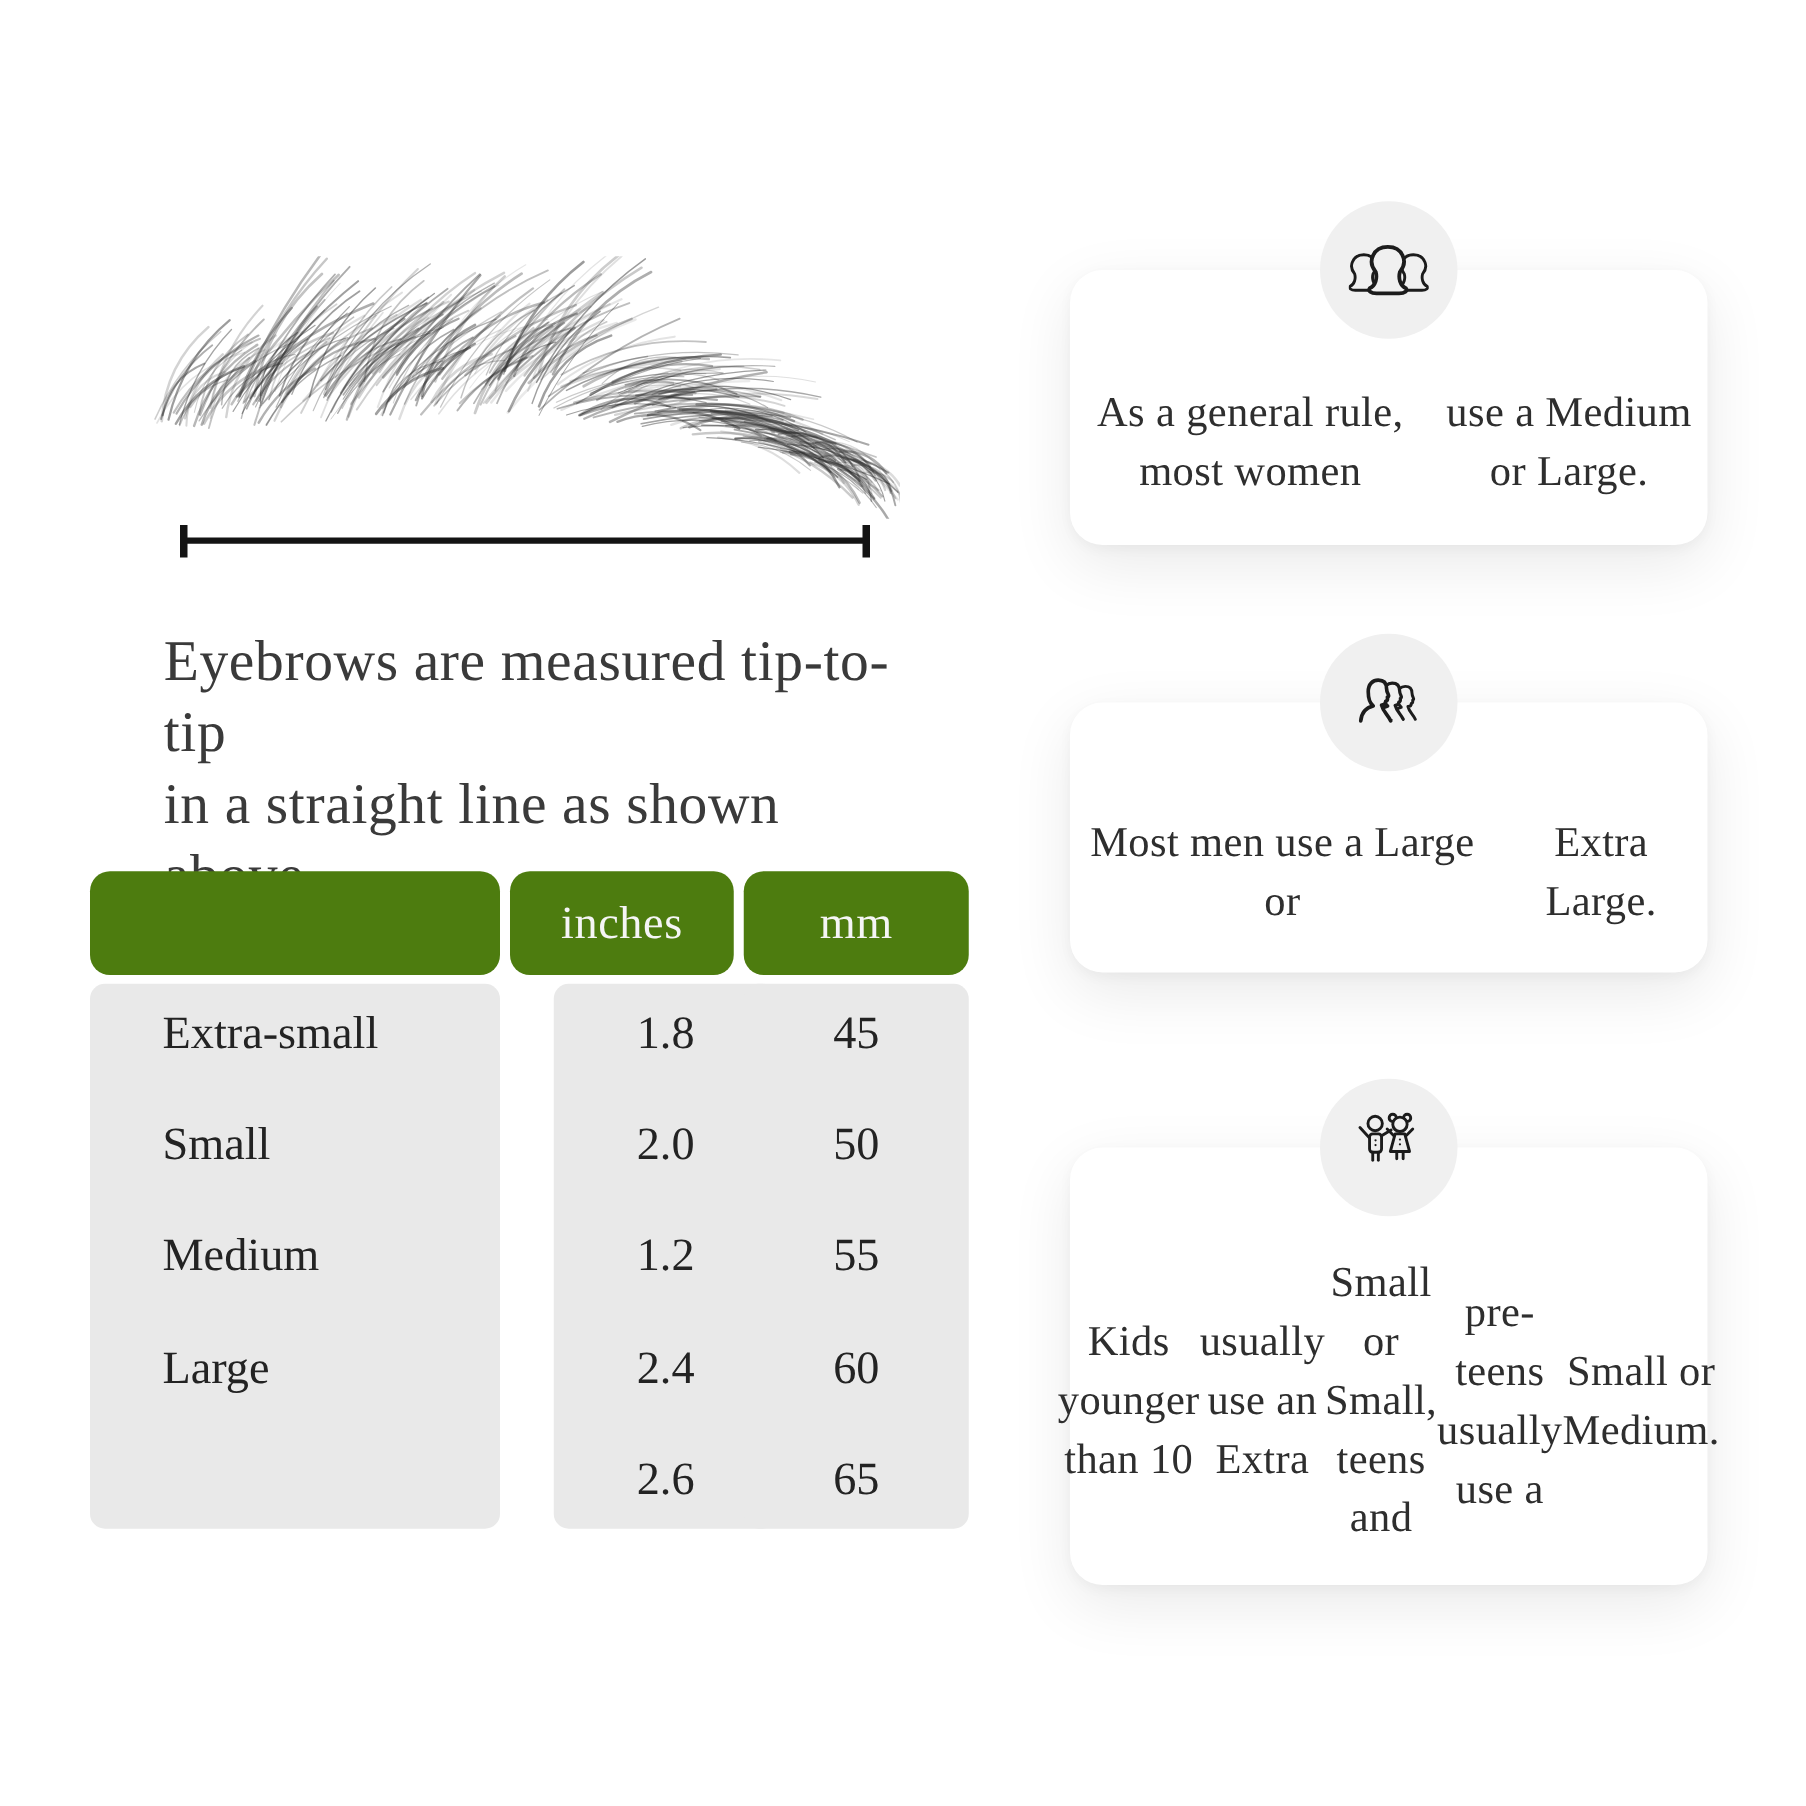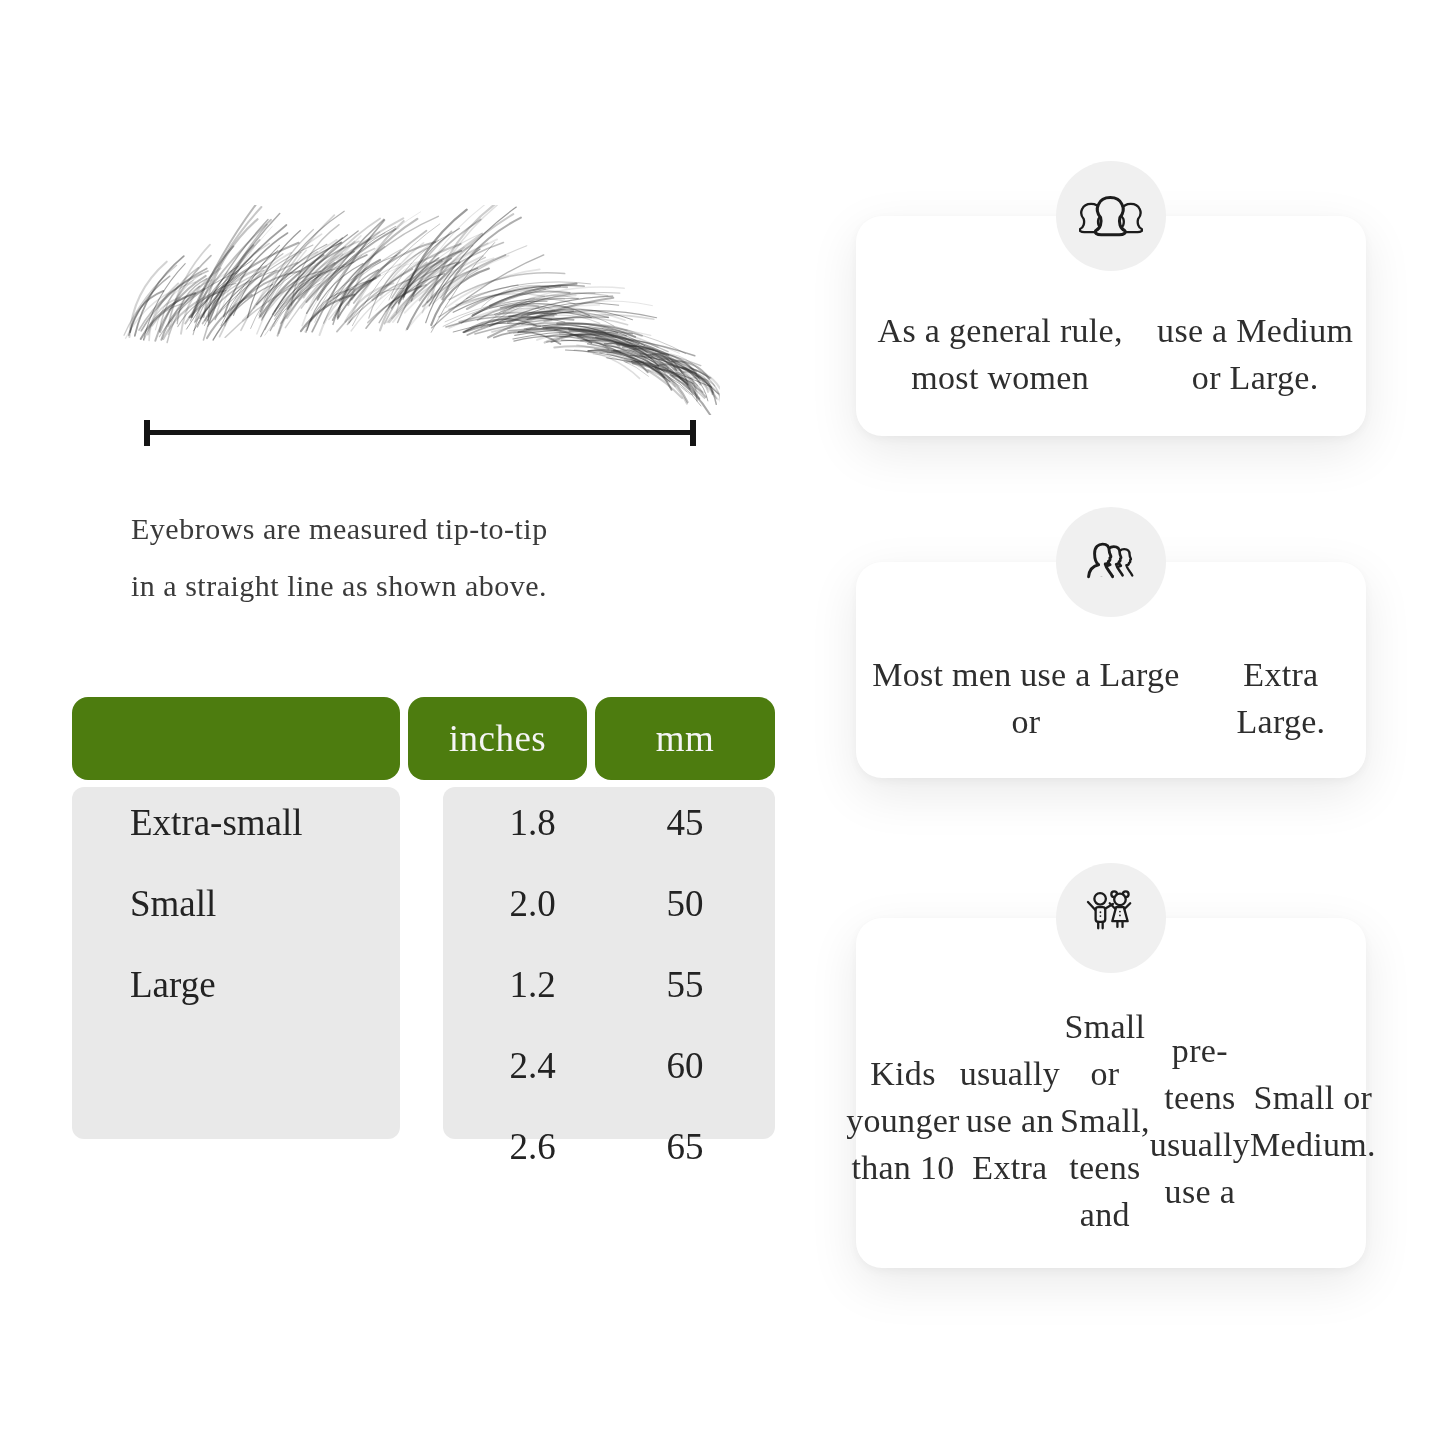--- a/index.html
+++ b/index.html
@@ -9,32 +9,32 @@
   }
   
   .brow-svg{position:absolute;left:100px;top:205px;width:620px;height:210px;}
   .measure-line{position:absolute;left:144px;top:420px;width:552px;height:26px;}
   .measure-line .bar{position:absolute;left:0;right:0;top:10px;height:5px;background:#141414;}
   .measure-line .cap{position:absolute;top:0;width:6px;height:26px;background:#141414;}
   .measure-line .cap.left{left:0;}
   .measure-line .cap.right{right:0;}
   .caption{
     position:absolute;left:131px;top:500px;width:620px;
-    font-size:30px;line-height:57px;color:#3a3a3a;letter-spacing:.5px;
+    font-size:46px;line-height:57px;color:#3a3a3a;letter-spacing:.5px;
   }
   .th{
     position:absolute;top:697px;height:83px;background:#4d7c0f;border-radius:16px;
     color:#f5f5f5;font-size:37px;display:flex;align-items:center;justify-content:center;
     letter-spacing:.5px;
   }
   .th.c1{left:72px;width:328px;}
   .th.c2{left:408px;width:179px;}
   .th.c3{left:595px;width:180px;}
   .tcol{
-    position:absolute;top:787px;height:352px;background:#e9e9e9;border-radius:12px;
+    position:absolute;top:787px;height:436px;background:#e9e9e9;border-radius:12px;
     display:grid;grid-template-rows:repeat(5,1fr);align-items:center;
     color:#232323;font-size:37px;box-sizing:border-box;padding:14px 0;gap:38px;
   }
   .tcol.c1{left:72px;width:328px;}
   .tcol.c2{left:408px;width:179px;text-align:center;margin-left:35px;}
   .tcol.c3{left:595px;width:180px;text-align:center;}
   .tcol.c1 .cell{padding-left:58px;}
   
   .card{
     position:absolute;left:856px;width:510px;background:#ffffff;border-radius:26px;
@@ -415,20 +415,21 @@
     <div>in a straight line as shown above.</div>
   </div>
 
   <div class="th c1"></div>
   <div class="th c2">inches</div>
   <div class="th c3">mm</div>
 
   <div class="tcol c1">
     <div class="cell">Extra-small</div>
     <div class="cell">Small</div>
+    <div class="cell">Medium</div>
     <div class="cell">Large</div>
   </div>
   <div class="tcol c2">
     <div class="cell">1.8</div>
     <div class="cell">2.0</div>
     <div class="cell">1.2</div>
     <div class="cell">2.4</div>
     <div class="cell">2.6</div>
   </div>
   <div class="tcol c3">

